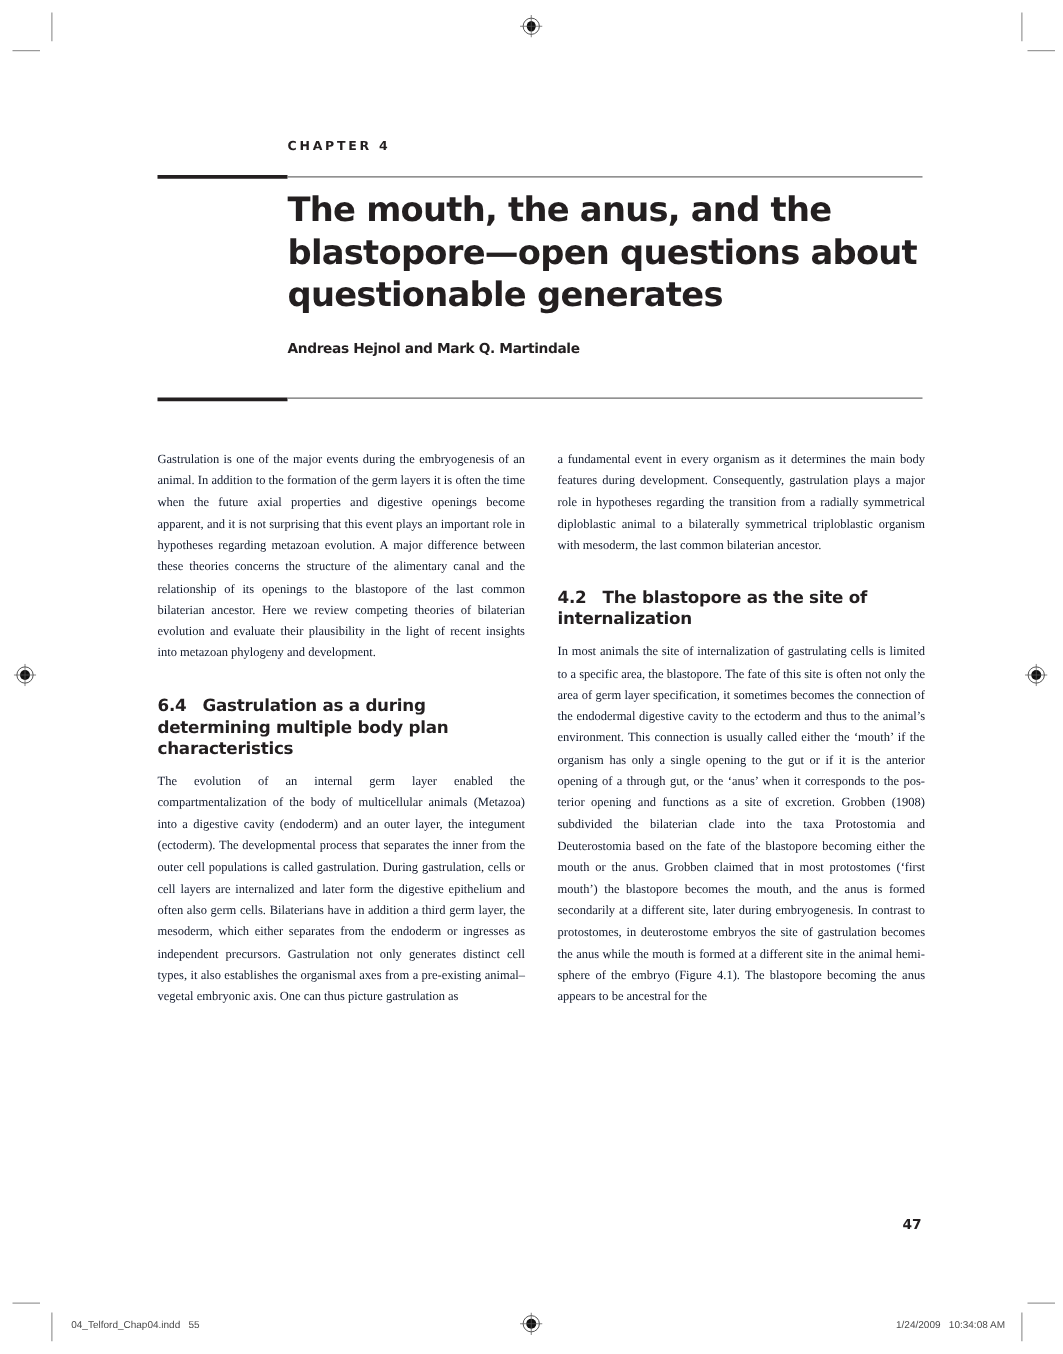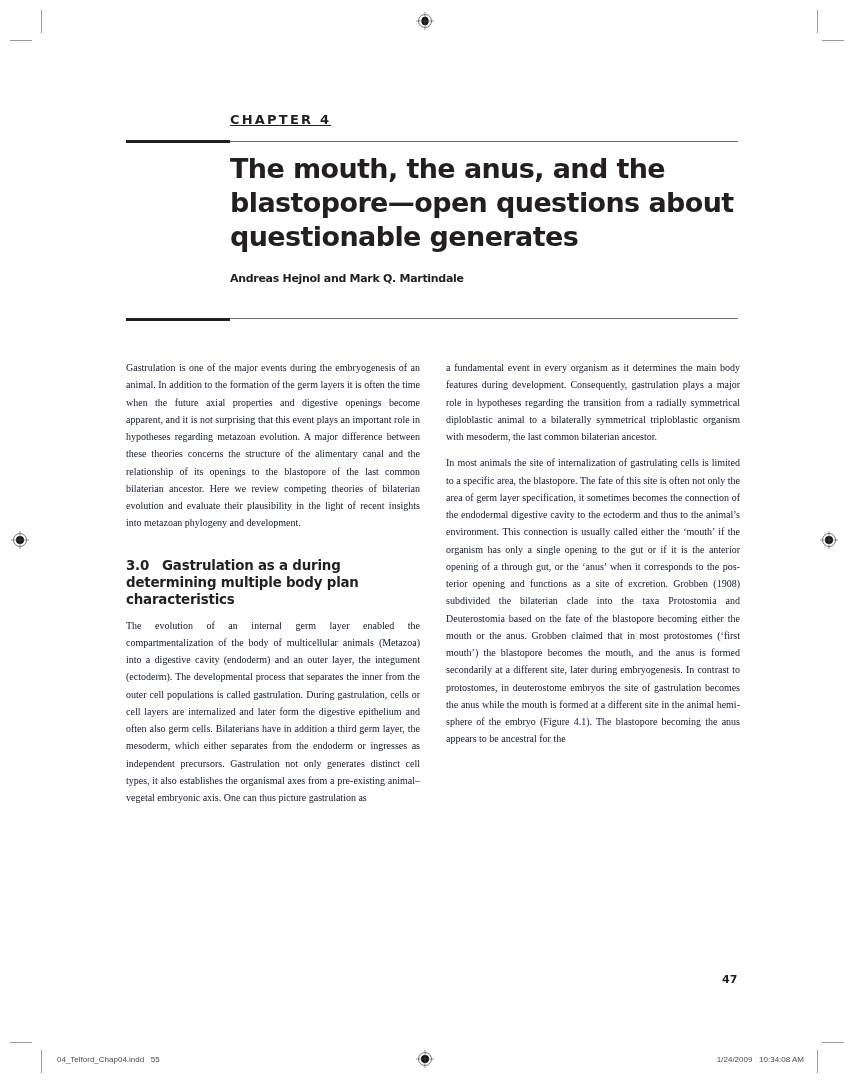--- a/index.html
+++ b/index.html
@@ -10,21 +10,21 @@
   .crop-h { position: absolute; height: 1px; background: #9a9a9a; }
 
   
   .reg { position: absolute; width: 18px; height: 18px; }
   .reg svg { width: 18px; height: 18px; display: block; }
 
   
   .chapter-label {
     position: absolute; left: 230px; top: 112px;
     font-family: "DejaVu Sans", sans-serif; font-weight: bold;
-    font-size: 13px; letter-spacing: 2.2px; color: #231f20; text-decoration: underline;
+    font-size: 10px; letter-spacing: 2.2px; color: #231f20;
   }
   .rule-thick { position: absolute; left: 126px; width: 104px; height: 3px; background: #231f20; }
   .rule-thin { position: absolute; left: 230px; width: 508px; height: 1px; background: #6d6d6d; }
 
   .chapter-title {
     position: absolute; left: 230px; top: 152px; width: 520px;
     font-family: "DejaVu Sans", sans-serif; font-weight: bold;
     font-size: 27px; line-height: 34px; color: #231f20; letter-spacing: -0.6px;
     margin: 0;
   }
@@ -110,26 +110,29 @@
 
 <h1 class="chapter-title">The mouth, the anus, and the blastopore—open questions about questionable generates</h1>
 <div class="authors">Andreas Hejnol and Mark Q. Martindale</div>
 
 <div class="rule-thick" style="top:318px;"></div>
 <div class="rule-thin" style="top:318px;"></div>
 
 <div class="col col-left">
   <p class="para">Gastrulation is one of the major events during the embryogenesis of an animal. In addition to the for­mation of the germ layers it is often the time when the future axial properties and digestive open­ings become apparent, and it is not surprising that this event plays an important role in hypotheses regarding metazoan evolution. A major difference between these theories concerns the structure of the alimentary canal and the relationship of its openings to the blastopore of the last common bilaterian ancestor. Here we review competing theories of bilaterian evolution and evaluate their plausibility in the light of recent insights into meta­zoan phylogeny and development.</p>
   <h2 class="section-heading" style="margin-top:25px;">
-    <span class="num">3.0</span><span>Gastrulation as a during determining multiple body plan characteristics</span>
+    <span class="num">6.4</span><span>Gastrulation as a during determining multiple body plan characteristics</span>
   </h2>
   <p class="para" style="margin-top:9px;">The evolution of an internal germ layer enabled the compartmentalization of the body of multicellular animals (Metazoa) into a digestive cavity (endo­derm) and an outer layer, the integument (ecto­derm). The developmental process that separates the inner from the outer cell populations is called gastrulation. During gastrulation, cells or cell layers are internalized and later form the digestive epithe­lium and often also germ cells. Bilaterians have in addition a third germ layer, the mesoderm, which either separates from the endoderm or ingresses as independent precursors. Gastrulation not only generates distinct cell types, it also establishes the organismal axes from a pre-existing animal–vegetal embryonic axis. One can thus picture gastrulation as</p>
 </div>
 
 <div class="col col-right">
   <p class="para">a fundamental event in every organism as it deter­mines the main body features during development. Consequently, gastrulation plays a major role in hypotheses regarding the transition from a radi­ally symmetrical diploblastic animal to a bilaterally symmetrical triploblastic organism with meso­derm, the last common bilaterian ancestor.</p>
+  <h2 class="section-heading" style="margin-top:25px;">
+    <span class="num">4.2</span><span>The blastopore as the site of internalization</span>
+  </h2>
   <p class="para" style="margin-top:9px;">In most animals the site of internalization of gas­trulating cells is limited to a specific area, the blas­topore. The fate of this site is often not only the area of germ layer specification, it sometimes becomes the connection of the endodermal digestive cavity to the ectoderm and thus to the animal’s environ­ment. This connection is usually called either the ‘mouth’ if the organism has only a single opening to the gut or if it is the anterior opening of a through gut, or the ‘anus’ when it corresponds to the pos­terior opening and functions as a site of excretion. Grobben (1908) subdivided the bilaterian clade into the taxa Protostomia and Deuterostomia based on the fate of the blastopore becoming either the mouth or the anus. Grobben claimed that in most proto­stomes (‘first mouth’) the blastopore becomes the mouth, and the anus is formed secondarily at a dif­ferent site, later during embryogenesis. In contrast to protostomes, in deuterostome embryos the site of gastrulation becomes the anus while the mouth is formed at a different site in the animal hemi­sphere of the embryo (Figure 4.1). The blastopore becoming the anus appears to be ancestral for the</p>
 </div>
 
 <div class="page-number">47</div>
 
 <div class="slug" style="left:57px; white-space:pre;">04_Telford_Chap04.indd   55</div>
 <div class="slug" style="right:46px; white-space:pre;">1/24/2009   10:34:08 AM</div>
 
 </body></html>

